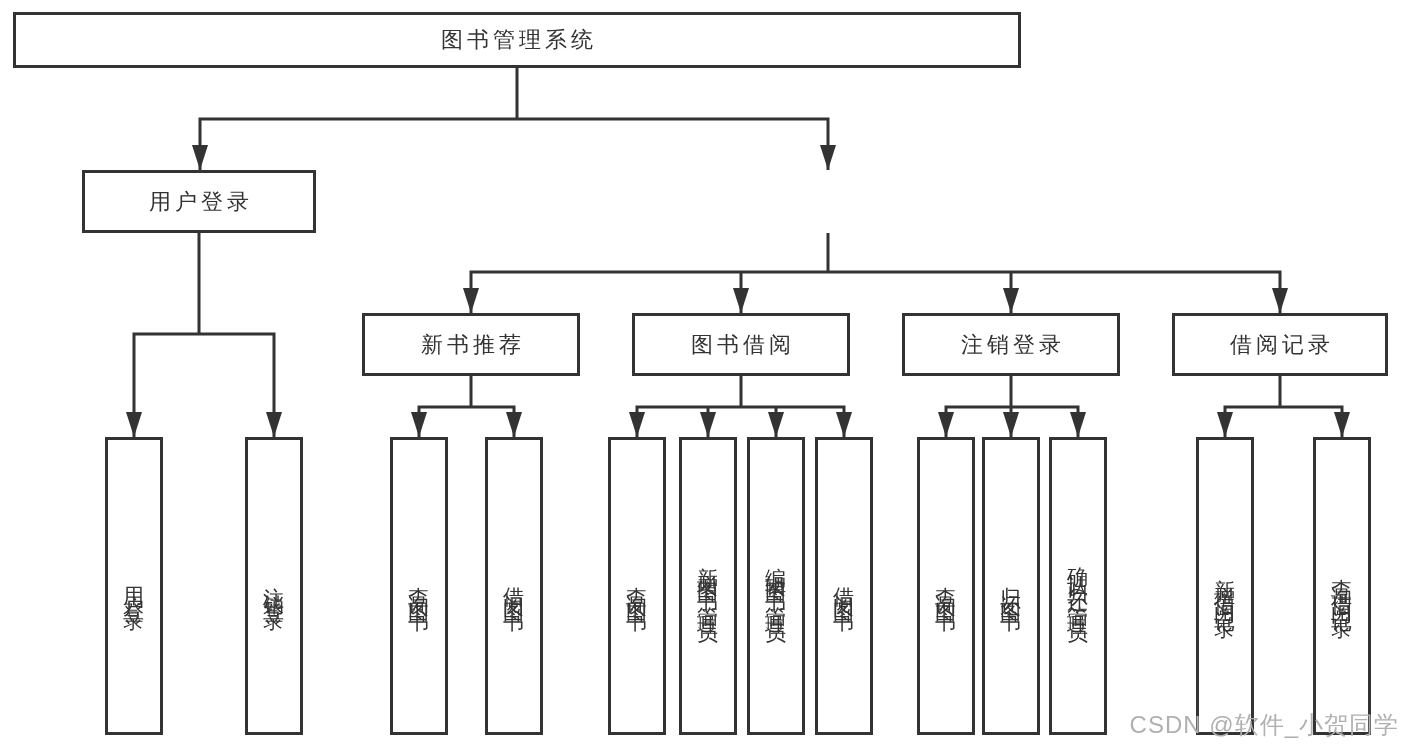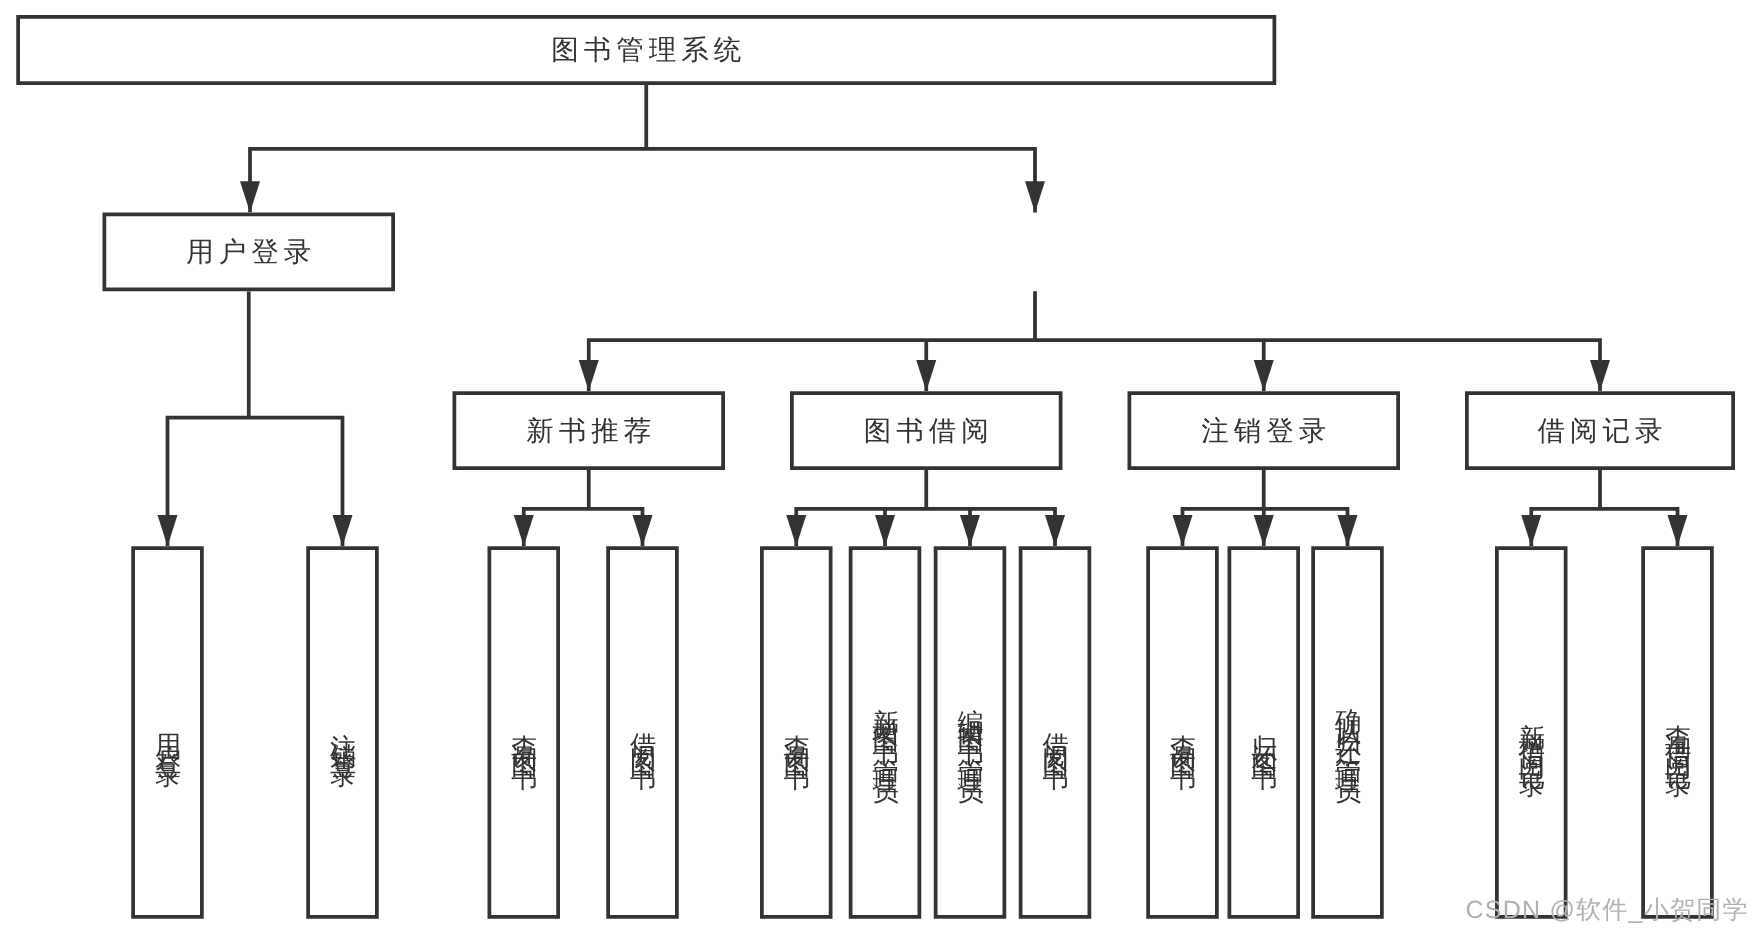--- a/index.html
+++ b/index.html
@@ -67,21 +67,21 @@
   #l-bw { left: 815px; }
   #l-cq { left: 917px; }
   #l-cr { left: 982px; }
   #l-cc { left: 1049px; }
   #l-ra { left: 1196px; }
   #l-rr { left: 1313px; }
   .watermark {
     position: absolute;
     right: 6px;
     bottom: 6px;
-    font-size: 20px;
+    font-size: 24px;
     letter-spacing: 1px;
     color: #b0b0b0;
     z-index: 5;
     white-space: nowrap;
   }
 </style>
 </head>
 <body>
 
 <div class="canvas">

